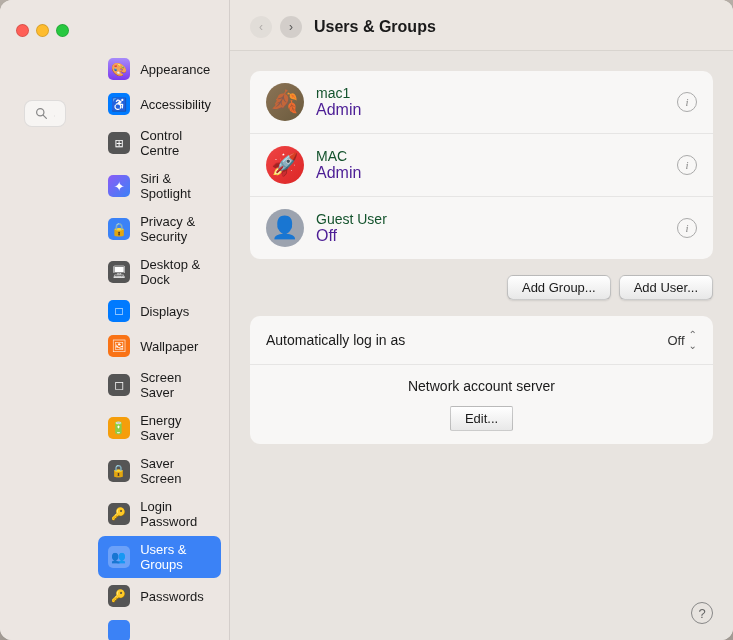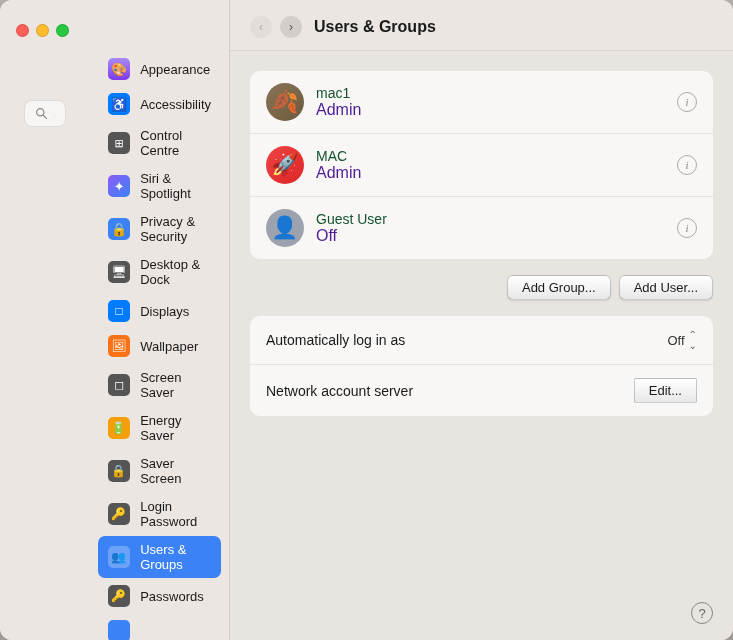--- a/index.html
+++ b/index.html
@@ -271,21 +271,21 @@
     }
 
     .setting-row {
       display: flex;
       align-items: center;
       padding: 13px 16px;
       border-bottom: 1px solid rgba(0,0,0,0.07);
       gap: 12px;
     }
 
-    .setting-row:last-child { border-bottom: none; }
+    .setting-row:last-child { border-bottom: none; flex-direction: column; }
 
     .setting-label {
       flex: 1;
       font-size: 14px;
       color: #1a1a1a;
     }
 
     .setting-value {
       display: flex;
       align-items: center;

